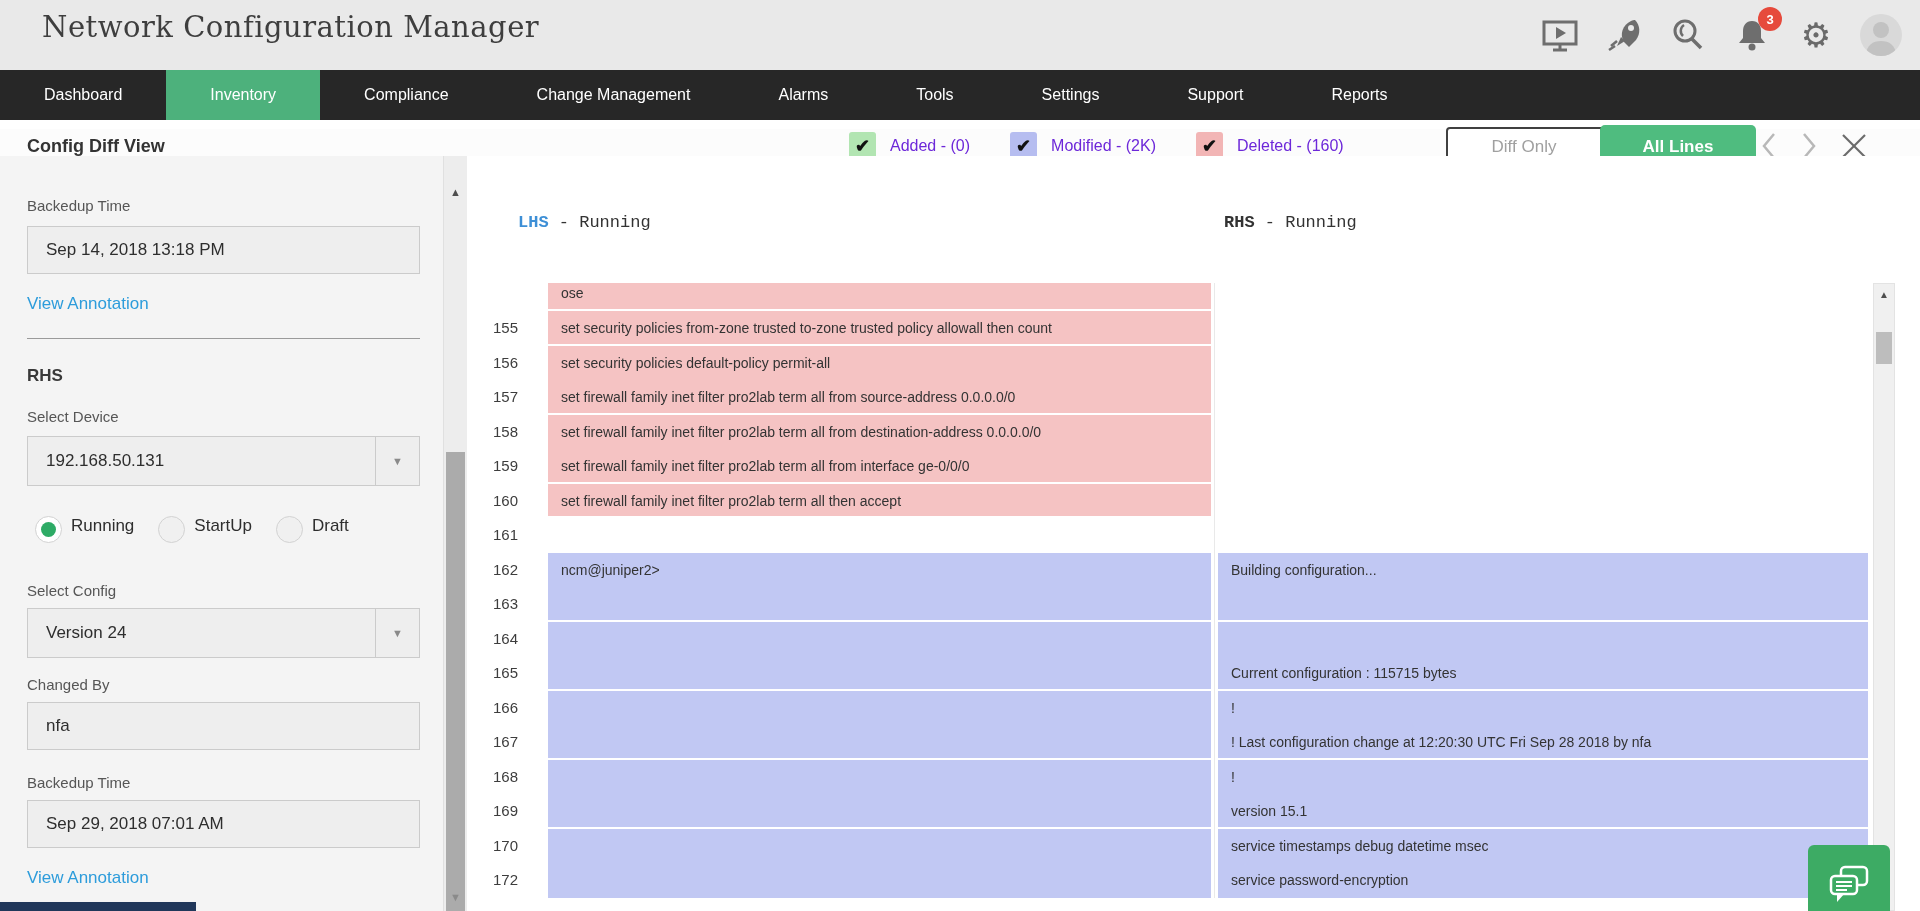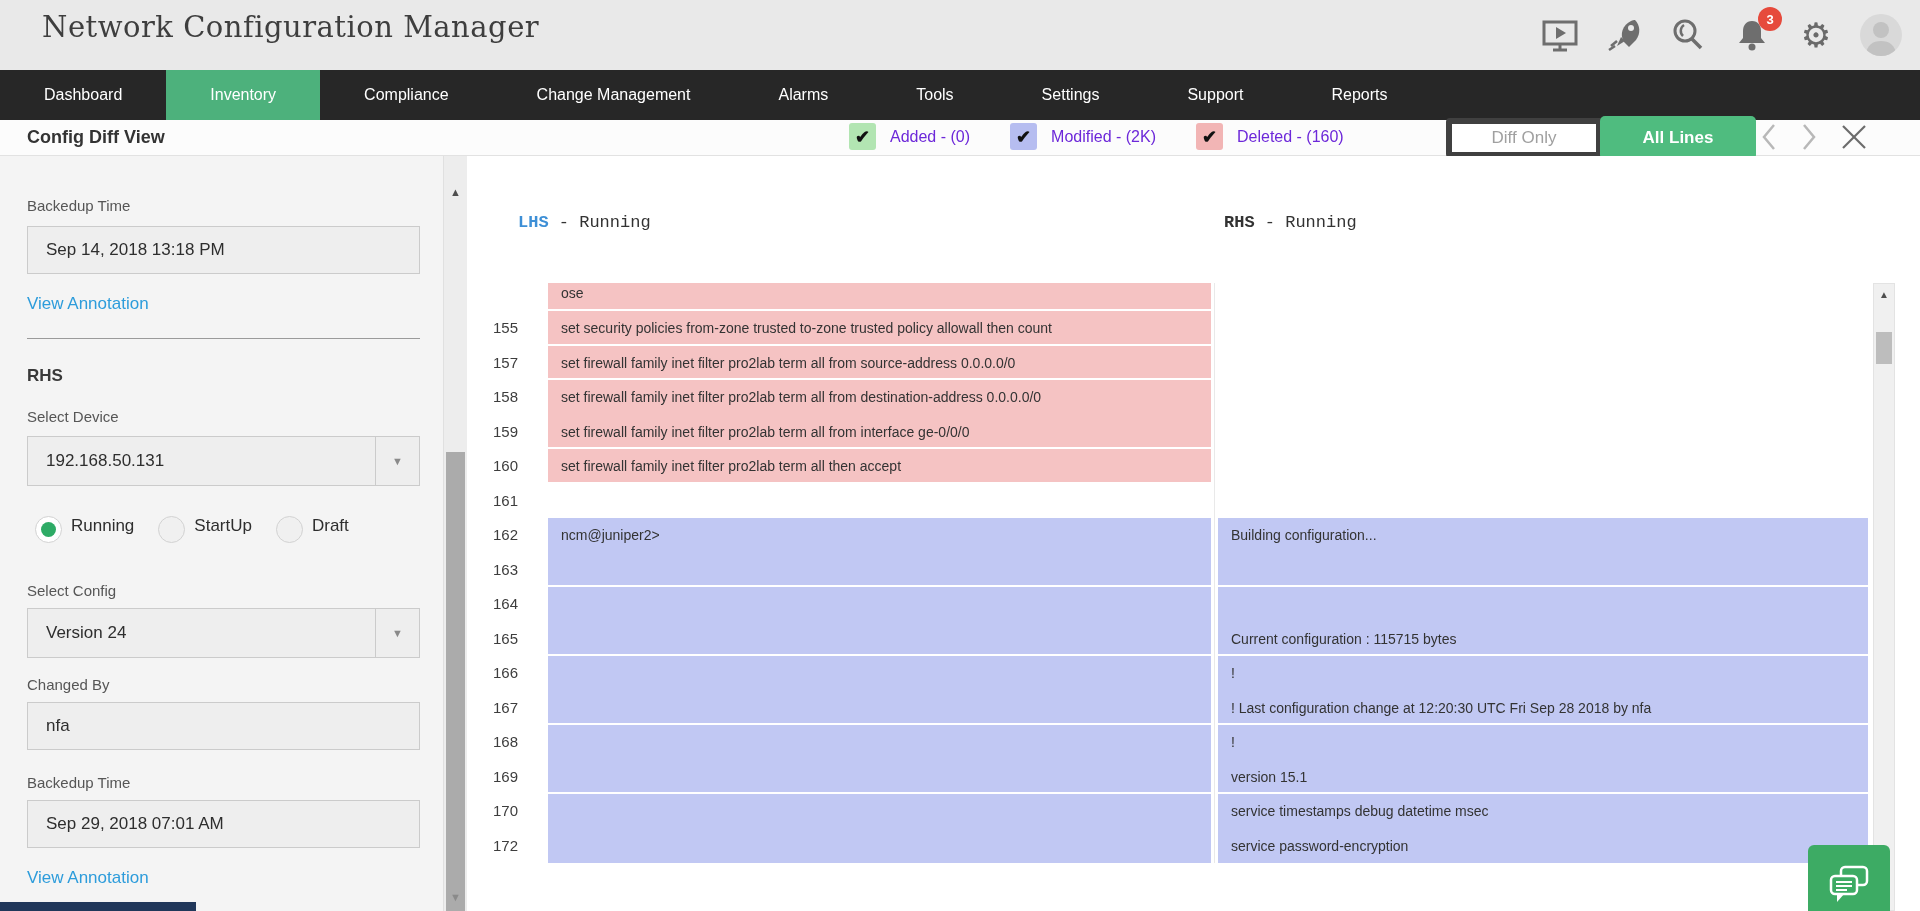--- a/index.html
+++ b/index.html
@@ -15,31 +15,31 @@
   .badge { position:absolute; top:-8px; right:-10px; width:24px; height:24px; border-radius:50%; background:#e64a3c; color:#fff; font-size:13px; font-weight:bold; display:flex; align-items:center; justify-content:center; }
   .gear-glyph { font-size:34px; line-height:1; color:#6a6a6a; }
   .avatar { width:42px; height:42px; border-radius:50%; background:#d9d9d9; overflow:hidden; display:flex; align-items:flex-end; justify-content:center; }
 
   
   .nav-bar { position:absolute; left:0; top:70px; width:1920px; height:50px; background:#272727; display:flex; align-items:stretch; }
   .nav-tab { color:#fff; font-size:16px; display:flex; align-items:center; padding:0 44px; cursor:pointer; }
   .nav-tab.active { background:#4db17c; }
 
   
-  .sub-header { position:absolute; left:0; top:120px; width:1920px; height:36px; background:#fcfcfc; border-bottom:1px solid #e2e2e2; }
+  .sub-header { position:absolute; left:0; top:129px; width:1920px; height:36px; background:#fcfcfc; border-bottom:1px solid #e2e2e2; }
   .sub-title { position:absolute; left:27px; top:7px; font-size:18px; font-weight:bold; color:#333; }
   .filters { position:absolute; left:849px; top:3px; display:flex; align-items:center; gap:16px; }
   .filter { display:flex; align-items:center; gap:14px; margin-right:24px; }
   .cbx { width:27px; height:27px; border-radius:3px; display:flex; align-items:center; justify-content:center; font-size:18px; font-weight:bold; color:#111; cursor:pointer; }
   .cbx-green { background:#b2e5b2; }
   .cbx-blue  { background:#b6bdf0; }
   .cbx-red   { background:#f2b5b5; }
   .filter-label { font-size:16px; color:#6d28d9; }
   .toggle-group { position:absolute; left:1446px; top:-4px; display:flex; align-items:center; }
-  .btn-diff-only { width:156px; height:40px; background:#fff; border:6px solid #404040; border-radius:4px 0 0 4px; color:#a0a0a0; font-size:17px; display:flex; align-items:center; justify-content:center; cursor:pointer; }
+  .btn-diff-only { width:156px; height:40px; background:#fff; border:2px solid #404040; border-radius:4px 0 0 4px; color:#a0a0a0; font-size:17px; display:flex; align-items:center; justify-content:center; cursor:pointer; }
   .btn-all-lines { width:156px; height:44px; margin-left:-2px; background:#4fbc7f; border-radius:5px; color:#fff; font-size:17px; font-weight:bold; display:flex; align-items:center; justify-content:center; cursor:pointer; }
   .pager { position:absolute; left:1760px; top:2px; display:flex; align-items:center; gap:22px; }
   .chev, .close-x { cursor:pointer; display:flex; align-items:center; justify-content:center; }
 
   
   .sidebar { position:absolute; left:0; top:156px; width:443px; height:755px; background:#f4f4f4; }
   .sb-label { position:absolute; left:27px; font-size:15px; color:#565656; }
   .sb-input { position:absolute; left:27px; width:393px; height:48px; background:#eee; border:1px solid #cbcbcb; font-size:17px; color:#2e2e2e; display:flex; align-items:center; padding-left:18px; }
   .sb-link { position:absolute; left:27px; font-size:17px; color:#2d9cdb; cursor:pointer; }
   .sb-divider { position:absolute; left:27px; width:393px; height:1px; background:#9a9a9a; }
@@ -253,20 +253,26 @@
           <div class="dcell lhs t-del">ose</div>
           <div class="dgap"></div>
           <div class="dcell rhs"></div>
         </div>
         <div class="drow sep">
           <div class="dnum">155</div>
           <div class="dcell lhs t-del">set security policies from-zone trusted to-zone trusted policy allowall then count</div>
           <div class="dgap"></div>
           <div class="dcell rhs"></div>
         </div>
+        <div class="drow">
+          <div class="dnum">156</div>
+          <div class="dcell lhs t-del">set security policies default-policy permit-all</div>
+          <div class="dgap"></div>
+          <div class="dcell rhs"></div>
+        </div>
         <div class="drow sep">
           <div class="dnum">157</div>
           <div class="dcell lhs t-del">set firewall family inet filter pro2lab term all from source-address 0.0.0.0/0</div>
           <div class="dgap"></div>
           <div class="dcell rhs"></div>
         </div>
         <div class="drow">
           <div class="dnum">158</div>
           <div class="dcell lhs t-del">set firewall family inet filter pro2lab term all from destination-address 0.0.0.0/0</div>
           <div class="dgap"></div>

